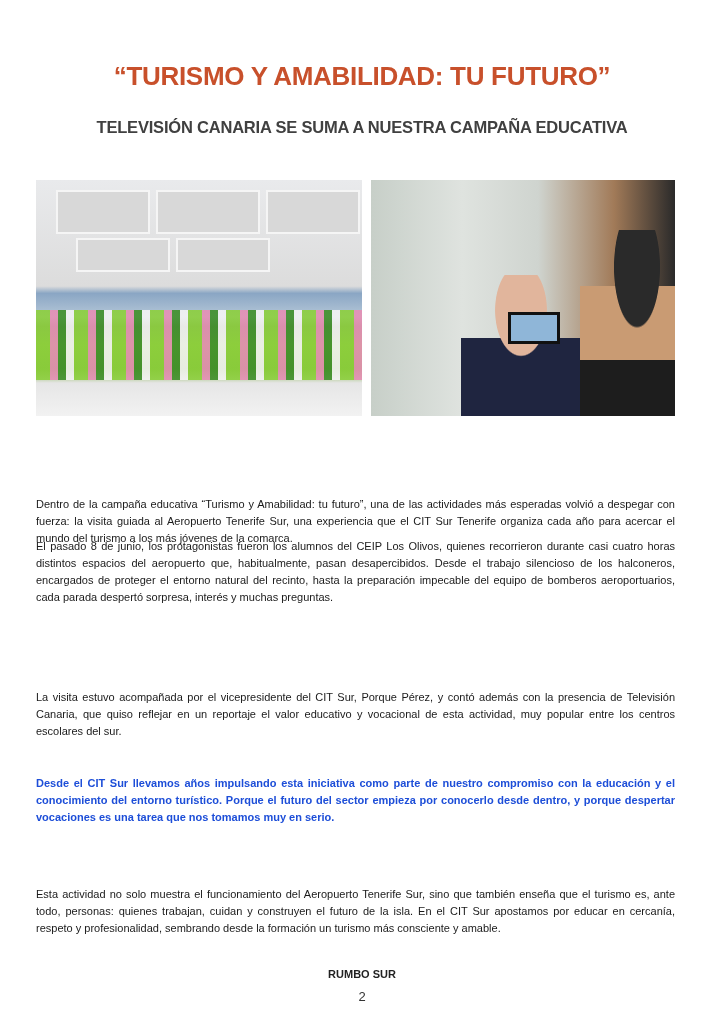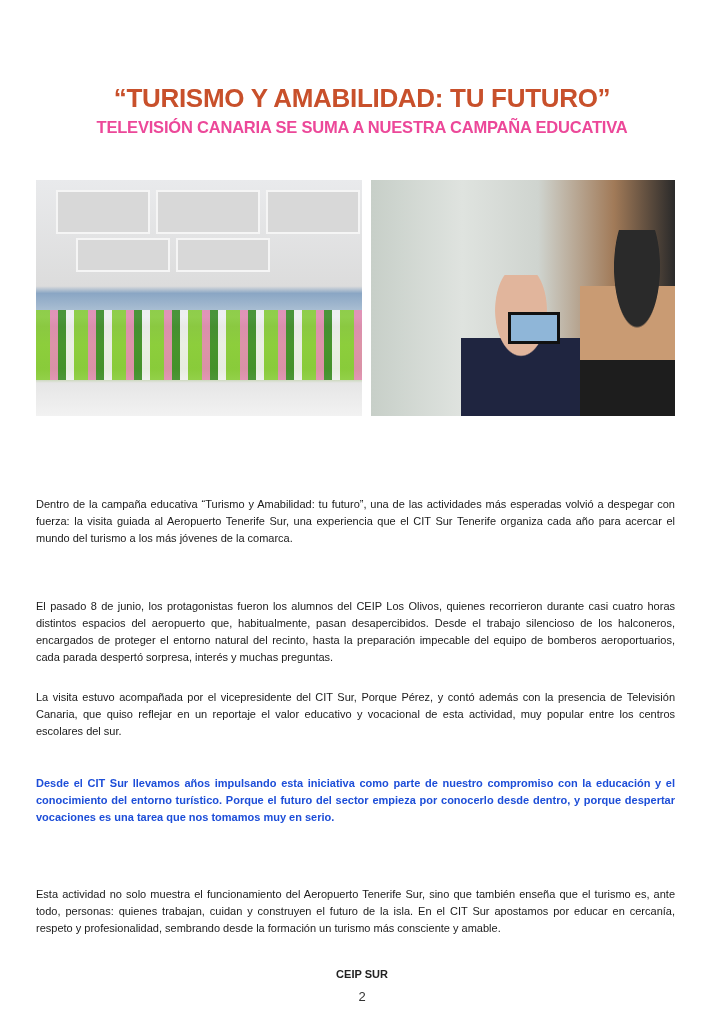--- a/index.html
+++ b/index.html
@@ -1,29 +1,29 @@
 <!DOCTYPE html>
 <html><head>
 <meta charset="utf-8">
 <style>
   html, body { margin: 0; padding: 0; background: #ffffff; }
   body { width: 724px; height: 1024px; position: relative; overflow: hidden; font-family: "Liberation Sans", sans-serif; color: #1a1a1a; }
-  .title { position: absolute; left: 0; right: 0; top: 83px; text-align: center; font-size: 26px; font-weight: bold; color: #c8502b; letter-spacing: -0.3px; }
-  .subtitle { position: absolute; left: 0; right: 0; top: 118px; text-align: center; font-size: 16.5px; font-weight: bold; color: #ec4899; letter-spacing: -0.2px; }
+  .title { position: absolute; left: 0; right: 0; top: 61px; text-align: center; font-size: 26px; font-weight: bold; color: #c8502b; letter-spacing: -0.3px; }
+  .subtitle { position: absolute; left: 0; right: 0; top: 118px; text-align: center; font-size: 16.5px; font-weight: bold; color: #404040; letter-spacing: -0.2px; }
   .photo { position: absolute; top: 180px; height: 236px; overflow: hidden; }
   .photo-left { left: 36px; width: 326px; background: linear-gradient(#e9eaec 0%, #dcdcdc 45%, #8aa6c4 48%, #b5c7d8 58%, #7d8f6e 62%, #90c43a 70%, #6fa82b 80%, #e6e6e6 86%, #f2f2f2 100%); }
   .photo-right { left: 371px; width: 304px; background: linear-gradient(90deg, #c7cfc8 0%, #dfe3df 30%, #cfd4cf 55%, #a17a58 80%, #2a2a2a 100%); }
   .ceiling-tile { position: absolute; border: 2px solid #f5f5f5; background: #d8d8d8; }
   .kids { position: absolute; left: 0; right: 0; top: 130px; height: 70px; background: repeating-linear-gradient(90deg, #8ccf3c 0 14px, #e58fb4 14px 22px, #3f8f2a 22px 30px, #f4f4f4 30px 38px); opacity: 0.9; }
   .man { position: absolute; left: 90px; top: 95px; width: 120px; height: 141px; background: radial-gradient(ellipse at 50% 25%, #e1b59c 0 30%, transparent 31%), linear-gradient(transparent 45%, #1f2540 45%); }
   .camera-man { position: absolute; right: 0; top: 50px; width: 95px; height: 186px; background: radial-gradient(ellipse at 60% 20%, #2a2a2a 0 28%, transparent 29%), linear-gradient(transparent 30%, #c99b73 30%, #c99b73 70%, #1d1d1d 70%); }
   .monitor { position: absolute; left: 137px; top: 132px; width: 46px; height: 26px; background: #8fb6d8; border: 3px solid #111; }
   .body-text { position: absolute; left: 36px; width: 639px; font-size: 11px; line-height: 17px; text-align: justify; color: #1a1a1a; margin-top: 32px; }
   .p1 { top: 464px; }
-  .p2 { top: 566px; }
+  .p2 { top: 506px; }
   .p3 { top: 657px; }
   .p4 { top: 743px; color: #1d4ed8; font-weight: bold; }
   .p5 { top: 854px; }
   .footer-label { position: absolute; left: 0; right: 0; top: 968px; text-align: center; font-size: 11px; font-weight: bold; color: #222; }
   .page-num { position: absolute; left: 0; right: 0; top: 989px; text-align: center; font-size: 13px; color: #333; }
   .p { margin: 0; }
 </style>
 </head>
 <body>
 
@@ -54,14 +54,14 @@
 <div class="body-text p3">
     <p class="p">La visita estuvo acompañada por el vicepresidente del CIT Sur, Porque Pérez, y contó además con la presencia de Televisión Canaria, que quiso reflejar en un reportaje el valor educativo y vocacional de esta actividad, muy popular entre los centros escolares del sur.</p>
   </div>
 <div class="body-text p4">
     <p class="p">Desde el CIT Sur llevamos años impulsando esta iniciativa como parte de nuestro compromiso con la educación y el conocimiento del entorno turístico. Porque el futuro del sector empieza por conocerlo desde dentro, y porque despertar vocaciones es una tarea que nos tomamos muy en serio.</p>
   </div>
 <div class="body-text p5">
     <p class="p">Esta actividad no solo muestra el funcionamiento del Aeropuerto Tenerife Sur, sino que también enseña que el turismo es, ante todo, personas: quienes trabajan, cuidan y construyen el futuro de la isla. En el CIT Sur apostamos por educar en cercanía, respeto y profesionalidad, sembrando desde la formación un turismo más consciente y amable.</p>
   </div>
 
-<div class="footer-label">CEIP SUR</div>
+<div class="footer-label">RUMBO SUR</div>
 <div class="page-num">2</div>
 
 </body></html>

